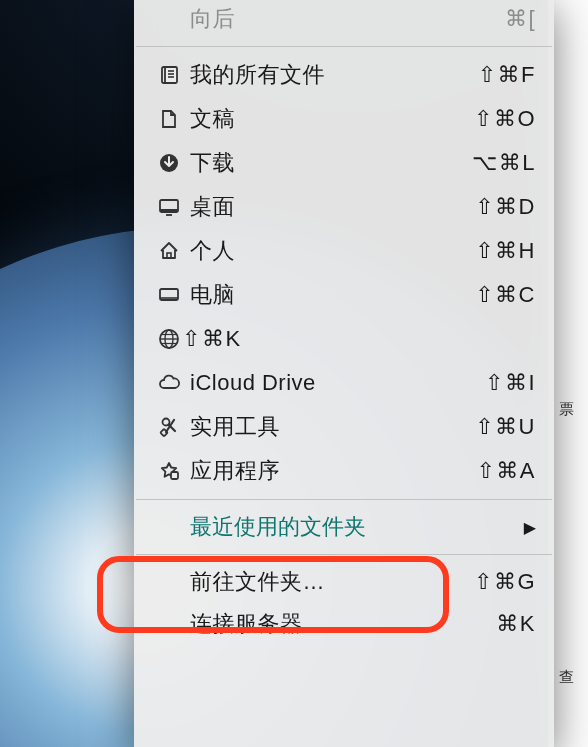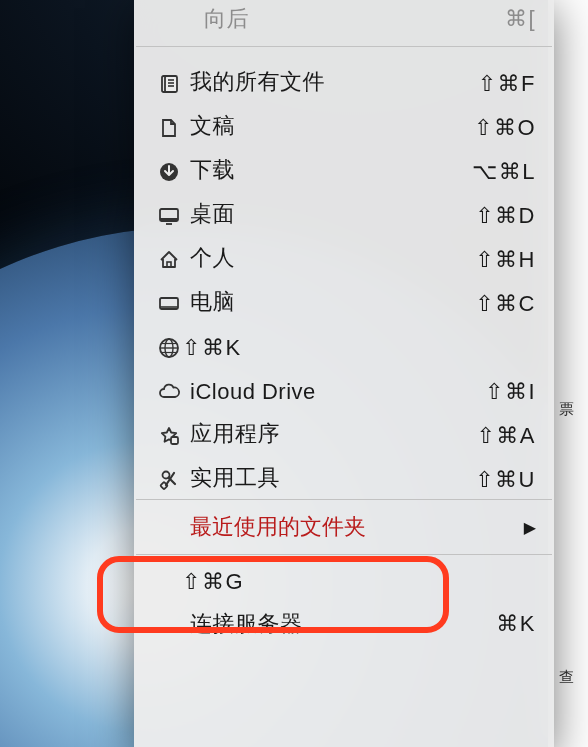--- a/index.html
+++ b/index.html
@@ -9,30 +9,30 @@
   }
   .earth{position:absolute;left:-260px;bottom:-380px;width:900px;height:900px;border-radius:50%;
          background:radial-gradient(circle at 45% 40%,#ffffff 0%,#e3eef6 8%,#87b7d9 20%,#4b77a9 38%,#29496e 55%,#122139 75%,#050a14 100%);
          box-shadow:0 0 60px 10px rgba(60,120,180,.25);
   }
   .side-strip{position:absolute;top:0;right:0;width:40px;height:747px;background:#fdfdfd;}
   .side-char{position:absolute;right:14px;color:#333;font-size:15px;}
   .menu{position:absolute;left:134px;top:-2px;width:420px;height:752px;background:rgba(236,236,236,.96);
         box-shadow:0 10px 40px rgba(0,0,0,.5);backdrop-filter:blur(12px);}
   .row{display:flex;align-items:center;height:42px;padding:0 18px 0 22px;}
-  .row.tall{height:44px;align-items:flex-end;}
+  .row.tall{height:44px;}
   .spacer{width:26px;flex:0 0 26px;display:flex;align-items:center;justify-content:center;}
   .icon{width:26px;height:26px;display:flex;align-items:center;justify-content:center;}
   .icon svg{display:block;}
   .label{flex:1 1 auto;font-size:22px;padding-left:8px;color:#1a1a1a;letter-spacing:.5px;white-space:nowrap;}
   .sc{flex:0 0 auto;font-size:22px;color:#1a1a1a;letter-spacing:1.5px;font-weight:500;white-space:nowrap;}
-  .disabled .label,.disabled .sc{color:#8c8c8c;margin-left:14px;}
+  .disabled .label,.disabled .sc{color:#8c8c8c;}
   .divider{height:1px;background:#c2c2c2;margin:6px 2px 6px 2px;}
   .arrow{flex:0 0 auto;color:#1a1a1a;font-size:16px;}
-  .section-label{flex:1 1 auto;font-size:22px;padding-left:34px;color:#b91c1c;}
+  .section-label{flex:1 1 auto;font-size:22px;padding-left:34px;color:#0f766e;}
   .highlight{position:absolute;border:6px solid #ff3b1f;border-radius:22px;pointer-events:none;}
 </style>
 </head>
 <body>
 
 <div class="stage">
   <div class="bg"></div>
   <div class="earth"></div>
   <div class="side-strip">
     <span class="side-char" style="top: 400px;">票</span>
@@ -117,48 +117,49 @@
             <svg width="22" height="22" viewBox="0 0 22 22">
               <use href="#i-icloud"></use>
             </svg>
           </span>
           <span class="label">iCloud Drive</span>
           <span class="sc">⇧⌘I</span>
         </div>
         <div class="row tall">
           <span class="icon">
             <svg width="22" height="22" viewBox="0 0 22 22">
+              <use href="#i-utilities"></use>
+            </svg>
+          </span>
+          <span class="label">实用工具</span>
+          <span class="sc">⇧⌘U</span>
+        </div>
+        <div class="row tall">
+          <span class="icon">
+            <svg width="22" height="22" viewBox="0 0 22 22">
               <use href="#i-applications"></use>
             </svg>
           </span>
           <span class="label">应用程序</span>
           <span class="sc">⇧⌘A</span>
-        </div>
-        <div class="row tall">
-          <span class="icon">
-            <svg width="22" height="22" viewBox="0 0 22 22">
-              <use href="#i-utilities"></use>
-            </svg>
-          </span>
-          <span class="label">实用工具</span>
-          <span class="sc">⇧⌘U</span>
         </div>
       </div>
 
     <div class="divider"></div>
 
     <div class="row">
       <span class="section-label">最近使用的文件夹</span>
       <span class="arrow">▶</span>
     </div>
 
     <div class="divider"></div>
 
     <div class="row">
       <span class="spacer"></span>
+      <span class="label">前往文件夹…</span>
       <span class="sc">⇧⌘G</span>
     </div>
     <div class="row">
       <span class="spacer"></span>
       <span class="label">连接服务器</span>
       <span class="sc">⌘K</span>
     </div>
   </div>
 
   <div class="highlight" style="left: 97px; top: 556px; width: 340px; height: 65px;"></div>

